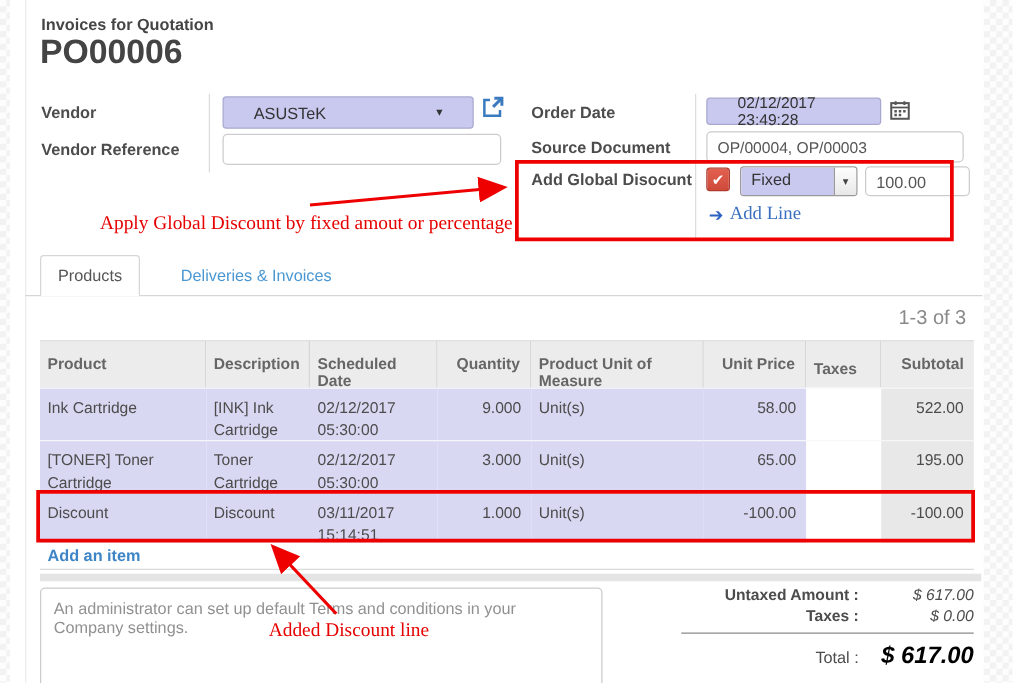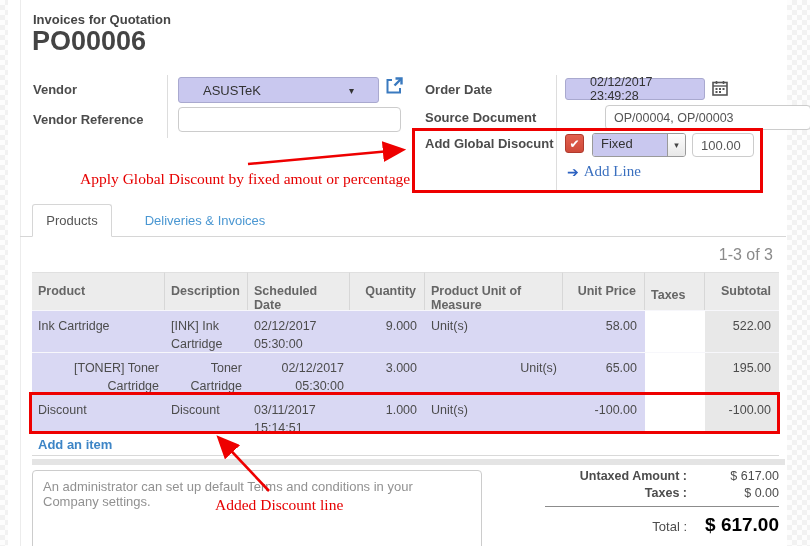--- a/index.html
+++ b/index.html
@@ -60,35 +60,35 @@
     border-right:1px solid #d7d7d7; border-top:1px solid #e0e0e0; }
   .th:last-child { border-right:none; }
   .th.num { text-align:right; padding-right:8px; }
   .td { font-size:12.5px; color:#4c4c4c; padding:7px 6px 0 6px; background:#d9d8f3; line-height:1.4;
     border-top:1px solid #f7f7fb; }
   .td.num { text-align:right; padding-right:8px; }
   .td.taxes { background:#fff; }
   .td.subtotal { background:#e8e8e8; }
   .hdr { top:272px; height:38px; }
   .row1 { top:310px; height:42px; } .row1 .td { height:42px; }
-  .row2 { top:352px; height:42px; } .row2 .td { height:42px;text-align:right; }
+  .row2 { top:352px; height:42px; } .row2 .td { height:42px; }
   .row3 { top:394px; height:40px; } .row3 .td { height:40px; }
 
   .add-item { position:absolute; left:32px; top:434px; width:747px; height:22px; font-size:13px;
     font-weight:bold; color:#3d85c6; padding:3px 0 0 6px; border-bottom:1px solid #d9d9d9; cursor:pointer; }
   .strip { position:absolute; left:32px; top:459px; width:753px; height:6px; background:#e4e4e4; }
 
   .terms { position:absolute; left:32px; top:470px; width:450px; height:86px; background:#fff;
     border:1px solid #ccc; border-radius:4px; padding:8px 10px; font-size:13px; color:#919191; }
 
   
   .totals { position:absolute; left:545px; top:469px; width:234px; }
   .trow { display:flex; align-items:baseline; margin-bottom:3px; }
   .trow .tlabel { flex:1; text-align:right; font-size:12.5px; font-weight:bold; color:#4c4c4c; padding-right:14px; }
-  .trow .tval { width:78px; text-align:right; font-size:12.5px; color:#4c4c4c; }
+  .trow .tval { width:78px; text-align:right; font-size:12.5px; color:#4c4c4c;font-style:italic; }
   .tdivider { border-top:1px solid #8c8c8c; margin:6px 0 7px 0; }
   .trow.total .tlabel { font-weight:normal; font-size:13px; }
   .trow.total .tval { font-size:19px; font-weight:bold; color:#000; }
 
   
   .redbox { position:absolute; border:3px solid #ee0000; z-index:40; pointer-events:none; }
   .redbox.b1 { left:412px; top:128px; width:351px; height:65px; }
   .redbox.b2 { left:29px; top:392px; width:751px; height:42px; }
   .annotation { position:absolute; font-family:"Liberation Serif", serif; font-size:15.5px; color:#e60000; z-index:45; }
   .ann1 { left:80px; top:170px; }
@@ -130,33 +130,33 @@
     <line x1="1" y1="6" x2="15" y2="6" stroke="#555" stroke-width="1.4"></line>
     <line x1="4.5" y1="1" x2="4.5" y2="4" stroke="#555" stroke-width="1.6"></line>
     <line x1="11.5" y1="1" x2="11.5" y2="4" stroke="#555" stroke-width="1.6"></line>
     <rect x="3.5" y="8" width="2" height="2" fill="#555"></rect>
       <rect x="7" y="8" width="2" height="2" fill="#555"></rect>
     <rect x="10.5" y="8" width="2" height="2" fill="#555"></rect>
       <rect x="3.5" y="11" width="2" height="2" fill="#555"></rect>
     <rect x="7" y="11" width="2" height="2" fill="#555"></rect>
   </svg>
   <div class="field-label" style="left:425px; top:110px;">Source Document</div>
-  <div class="inputbox" style="left:565px; top:105px; width:206px; height:25px; font-size:12.5px;margin-left:40px;">OP/00004, OP/00003</div>
+  <div class="inputbox" style="left:565px; top:105px; width:206px; height:25px; font-size:12.5px;">OP/00004, OP/00003</div>
 
   <div class="field-label" style="left:425px; top:136px;">Add Global Disocunt</div>
   <div class="checkbox">
     <span>✔</span>
   </div>
   <div class="combo">
     <div class="combo-text">Fixed</div>
     <div class="combo-btn">
       <span>▾</span>
     </div>
   </div>
-  <div class="inputbox" style="left:692px; top:133px; width:62px; height:24px;">100.00</div>
+  <div class="inputbox" style="left:692px; top:133px; width:84px; height:24px;">100.00</div>
   <div class="add-line">
     <span class="arr">➔</span>
     <span>Add Line</span>
   </div>
 
   <div class="tabbar">
     <div class="tab active">Products</div>
     <div class="tab plain">Deliveries &amp; Invoices</div>
   </div>
   <div class="pager">1-3 of 3</div>

